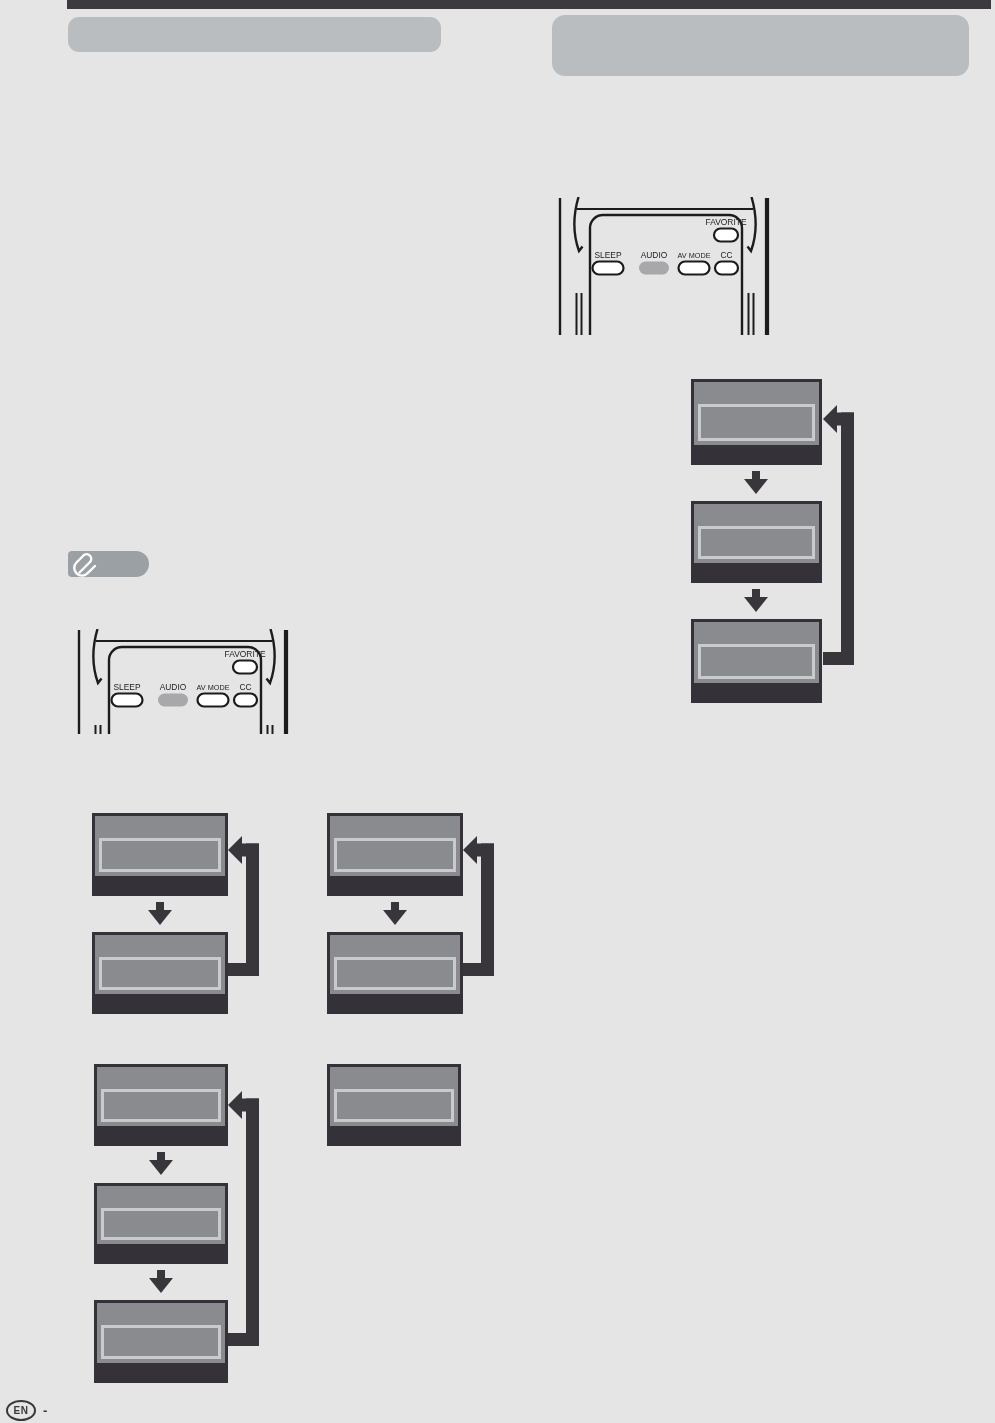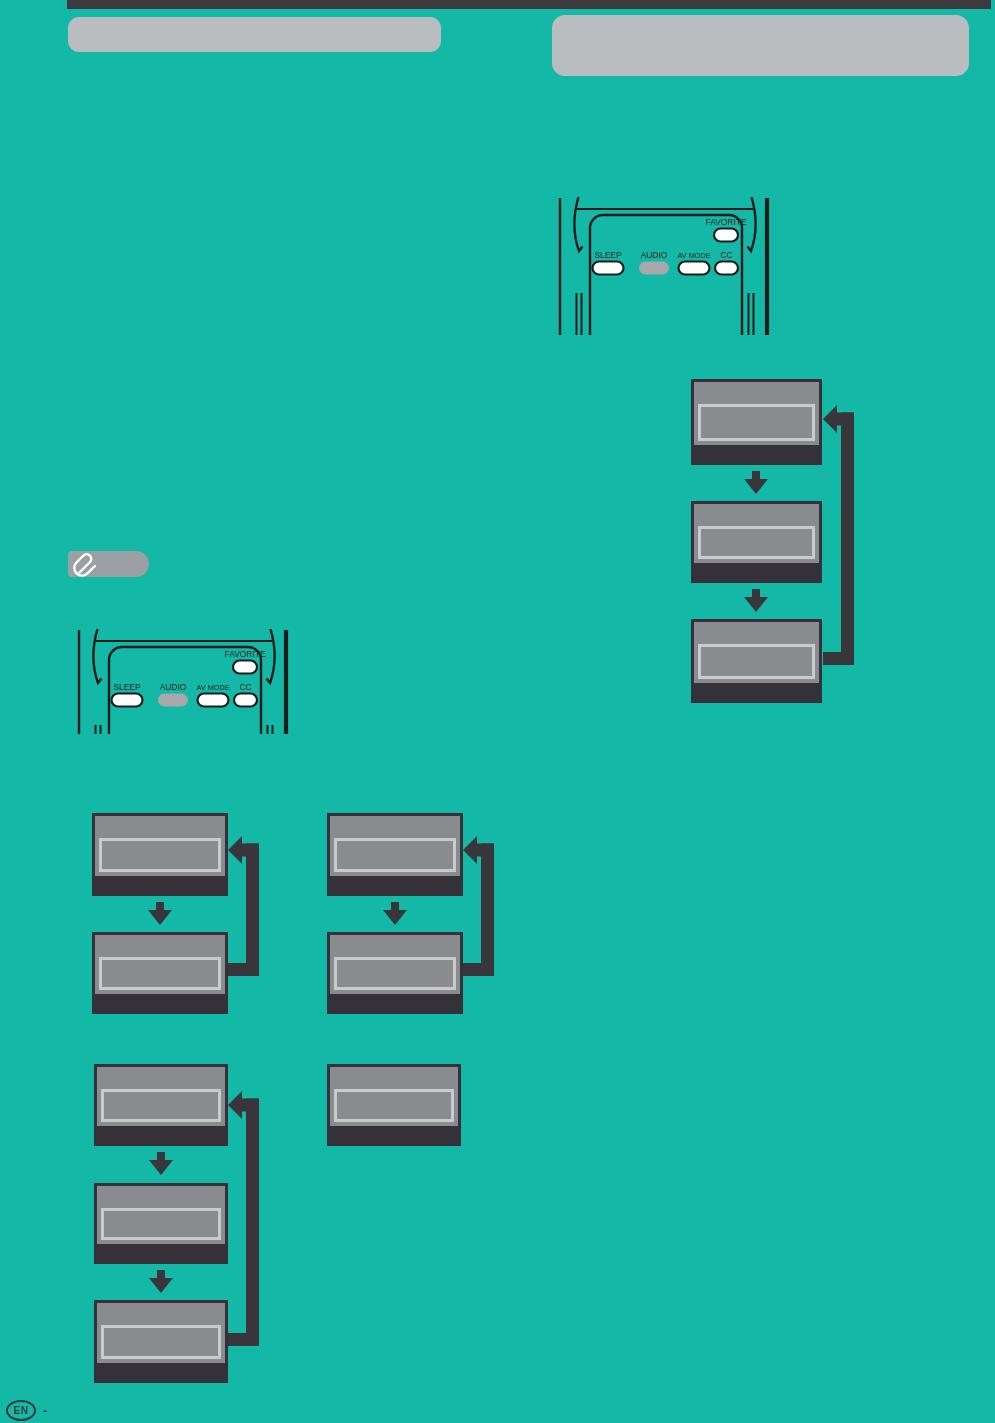--- a/index.html
+++ b/index.html
@@ -1,17 +1,17 @@
 <!DOCTYPE html>
 <html><head>
 <meta charset="utf-8">
 <style>
   html,body{margin:0;padding:0;background:#ffffff;}
   body{font-family:"Liberation Sans", sans-serif;}
-  .page{position:relative;width:995px;height:1423px;background:#14b8a6;overflow:hidden;}
+  .page{position:relative;width:995px;height:1423px;background:#e5e5e5;overflow:hidden;}
   .abs{position:absolute;}
 
   .top-rule{left:67px;top:0;width:924px;height:9px;background:#3c3a3e;}
   .hdr{background:#b9bdc0;}
   .hdr-left{left:68px;top:17px;width:373px;height:35px;border-radius:11px;}
   .hdr-right{left:552px;top:15px;width:417px;height:61px;border-radius:13px;}
 
   .note-badge{left:68px;top:551px;width:81px;height:26px;background:#9aa0a4;
               border-radius:4px 13px 13px 4px;}
   .note-badge svg{position:absolute;left:3px;top:0;}

